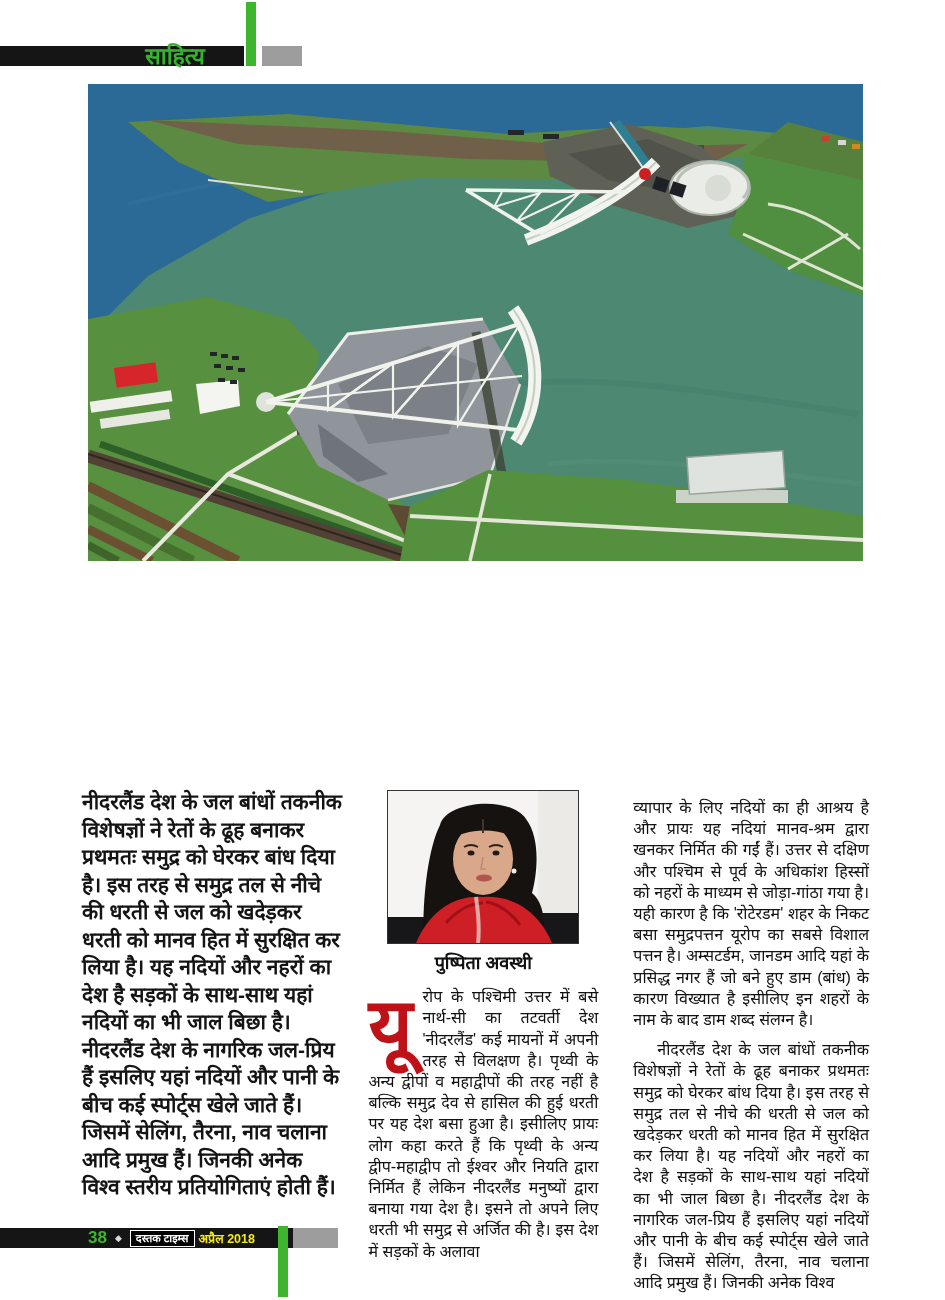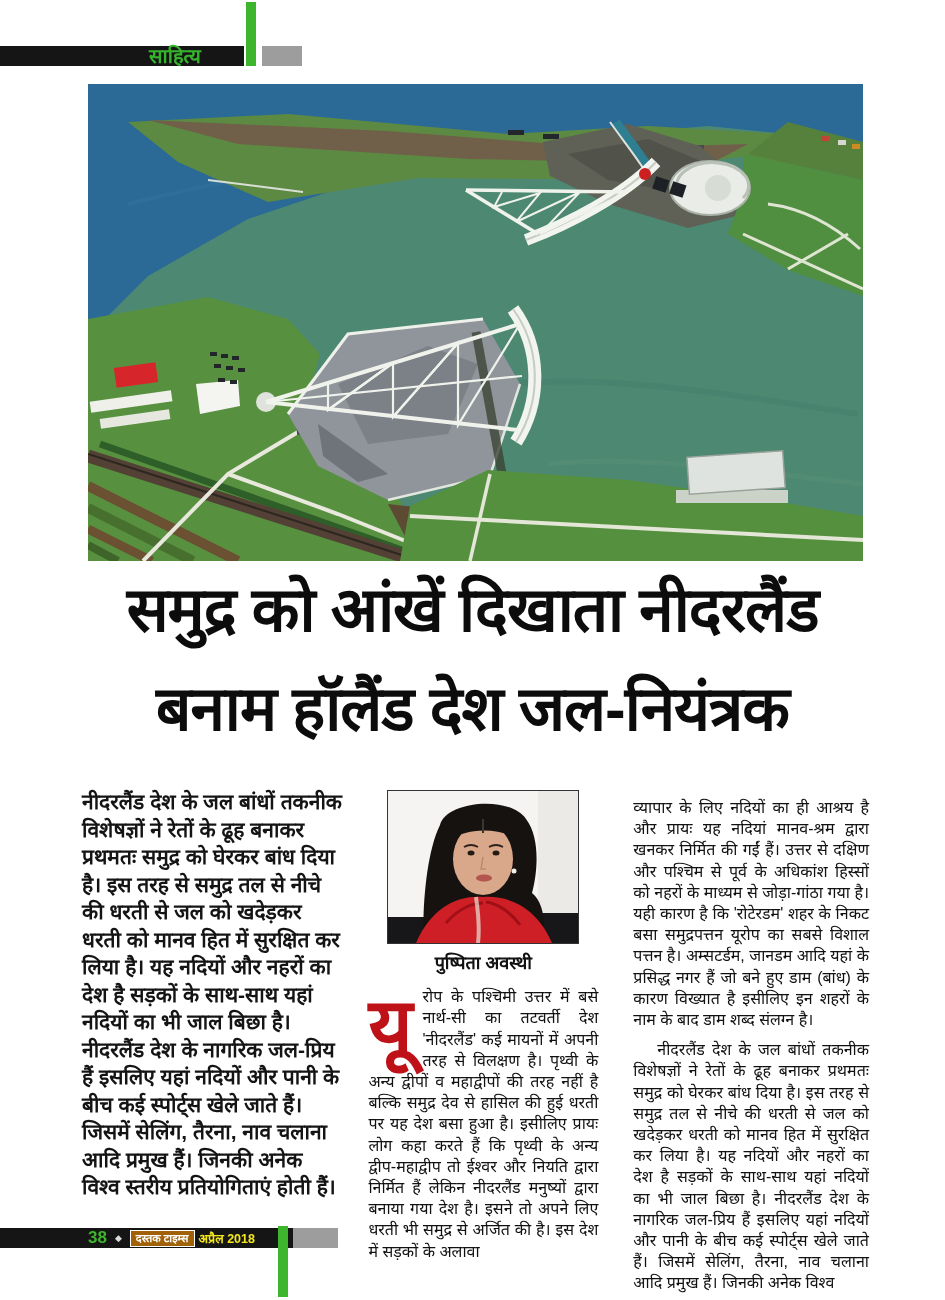--- a/index.html
+++ b/index.html
@@ -2,21 +2,21 @@
 <html><head>
 <meta charset="utf-8">
 <style>
   html,body{margin:0;padding:0;background:#e9e9e9;}
   .page{position:relative;width:945px;height:1300px;background:#ffffff;overflow:hidden;
         font-family:"Liberation Sans", sans-serif;color:#111;}
 
   
   .header-bar{position:absolute;left:0;top:46px;width:244px;height:20px;background:#151515;}
   .section-label{position:absolute;left:120px;top:-1px;width:110px;height:22px;
-        color:#35b32c;font-size:20px;font-weight:bold;line-height:22px;text-align:center;}
+        color:#35b32c;font-size:23px;font-weight:bold;line-height:22px;text-align:center;}
   .top-vbar{position:absolute;left:246px;top:2px;width:10px;height:64px;background:#3db52c;}
   .top-gray{position:absolute;left:262px;top:46px;width:40px;height:20px;background:#9d9d9d;}
 
   
   .hero{position:absolute;left:88px;top:84px;width:775px;height:477px;background:#4d8873;}
   .hero svg{display:block;width:775px;height:477px;}
 
   
   .headline{position:absolute;left:0;top:560px;width:945px;text-align:center;
         font-weight:bold;color:#0c0c0c;font-size:62px;line-height:99px;letter-spacing:-1px;}
@@ -35,21 +35,21 @@
   .author-name{text-align:center;font-weight:bold;font-size:18px;margin:9px 0 12px;}
 
   .dropcap{float:left;color:#bf1118;font-size:76px;line-height:.96;font-weight:bold;
         margin:4px 10px 0 0;}
 
   
   .footer-bar{position:absolute;left:0;top:1228px;width:311px;height:20px;background:#151515;
         display:flex;align-items:center;}
   .f-num{color:#3db52c;font-weight:bold;font-size:17px;margin-left:88px;line-height:20px;}
   .f-sep{color:#dcdcdc;font-size:9px;margin:0 8px;}
-  .f-logo{background:#a16207;border:1px solid #fff;color:#fff;font-weight:bold;font-size:11px;
+  .f-logo{background:#000000;border:1px solid #fff;color:#fff;font-weight:bold;font-size:11px;
         line-height:13px;padding:1px 5px;white-space:nowrap;}
   .f-date{color:#f3e71c;font-weight:bold;font-size:12.5px;margin-left:4px;white-space:nowrap;}
   .bot-vbar{position:absolute;left:278px;top:1226px;width:10px;height:71px;background:#3db52c;}
   .bot-gray{position:absolute;left:293px;top:1228px;width:45px;height:20px;background:#9d9d9d;}
 </style>
 </head>
 <body>
 
 <div class="page">
 
@@ -185,24 +185,20 @@
         <g stroke="#f0f2ec" stroke-width="2" fill="none">
           <path d="M 414,108 L 406,123 L 452,109 L 428,138 L 492,108 L 452,150 L 540,108"></path>
         </g>
         <circle cx="557" cy="90" r="6" fill="#cc2020"></circle>
       </g>
 
       <path d="M 120,96 L 215,108" stroke="#d9dfd6" stroke-width="2" fill="none"></path>
     </svg>
   </div>
 
-  <div class="headline">
-    <div>समुद्र को आंखें दिखाता नीदरलैंड</div>
-    <div>बनाम हॉलैंड देश जल-नियंत्रक</div>
-  </div>
 
   <div class="columns">
 
     <div class="col1">
       <p>नीदरलैंड देश के जल बांधों तकनीक विशेषज्ञों ने रेतों के ढूह बनाकर प्रथमतः समुद्र को घेरकर बांध दिया है। इस तरह से समुद्र तल से नीचे की धरती से जल को खदेड़कर धरती को मानव हित में सुरक्षित कर लिया है। यह नदियों और नहरों का देश है सड़कों के साथ-साथ यहां नदियों का भी जाल बिछा है। नीदरलैंड देश के नागरिक जल-प्रिय हैं इसलिए यहां नदियों और पानी के बीच कई स्पोर्ट्स खेले जाते हैं। जिसमें सेलिंग, तैरना, नाव चलाना आदि प्रमुख हैं। जिनकी अनेक विश्व स्तरीय प्रतियोगिताएं होती हैं।</p>
     </div>
 
     <div class="col2">
       <div class="author-fig">
 

